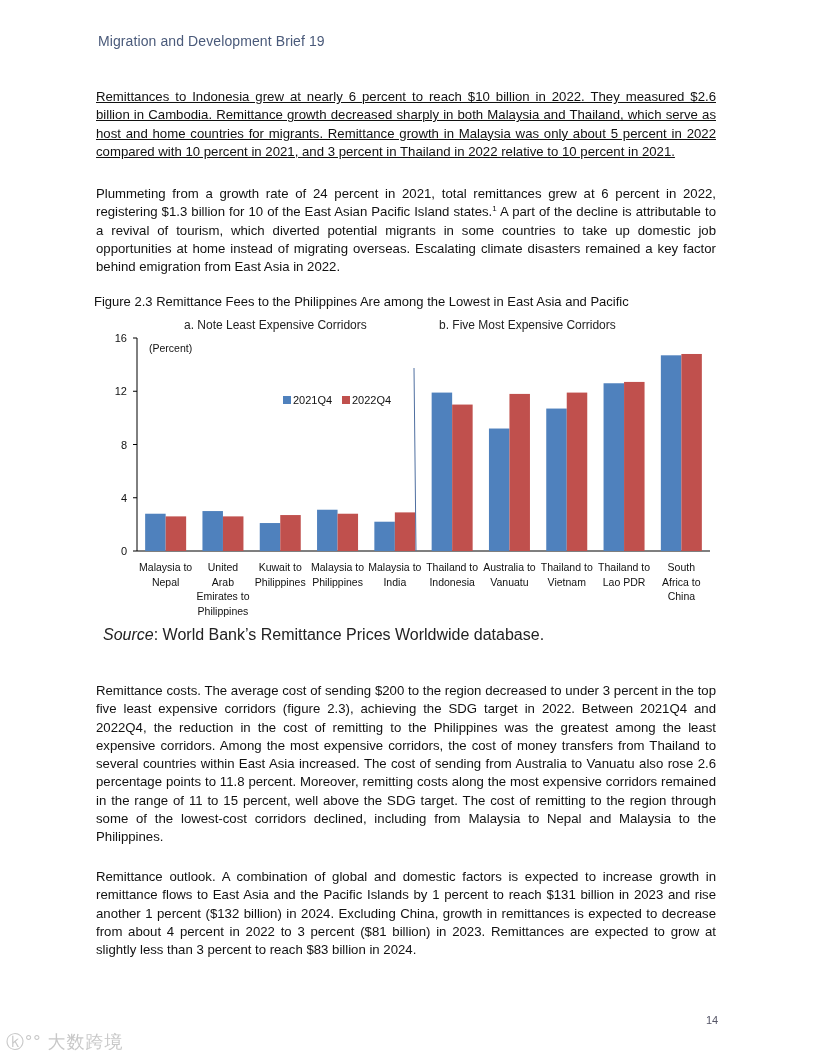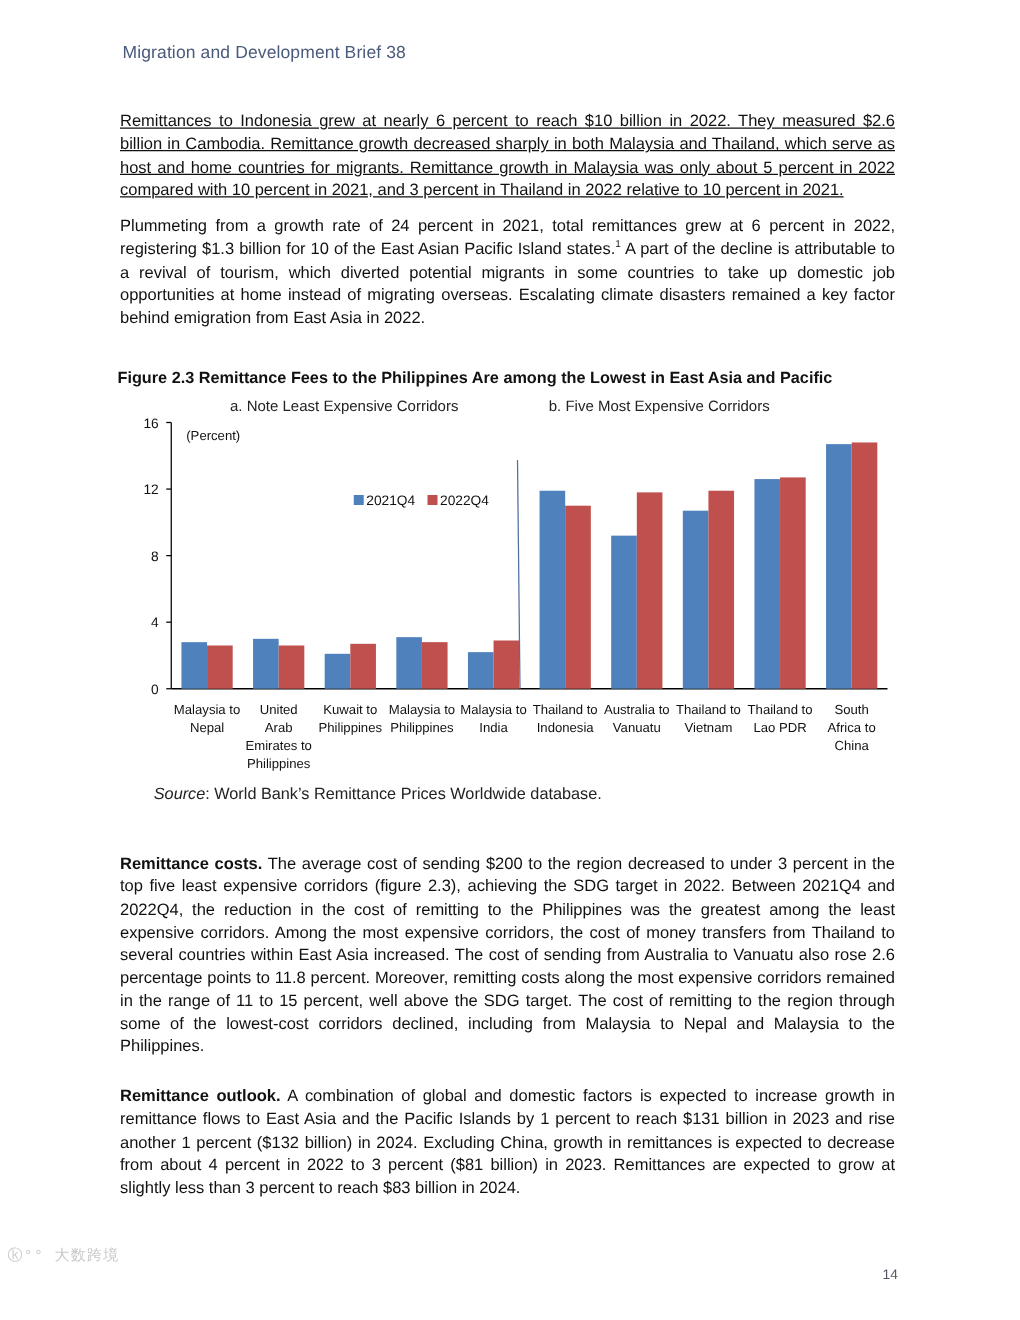--- a/index.html
+++ b/index.html
@@ -1,40 +1,40 @@
 <!DOCTYPE html>
 <html><head>
 <meta charset="utf-8">
 <style>
   html, body { margin: 0; padding: 0; background: #ffffff; }
   body { width: 816px; height: 1056px; position: relative; overflow: hidden;
          font-family: "Liberation Sans", sans-serif; color: #111; }
   .header-title { position: absolute; left: 98px; top: 33px; font-size: 14px; color: #4a5a7a; letter-spacing: 0.1px; }
   .para { position: absolute; left: 96px; width: 620px; font-size: 13.2px; line-height: 18.3px;
           text-align: justify; color: #111; }
-  .para b { font-weight: bold; }
+  .para b { font-weight: normal; }
   #p1 { top: 88px; text-decoration: underline; }
-  #p2 { top: 172px; }
+  #p2 { top: 185px; }
   #p3 { top: 682px; }
   #p4 { top: 868px; }
   sup { font-size: 8px; line-height: 0; }
-  .fig-title { position: absolute; left: 94px; top: 294px; font-size: 13px; font-weight: bold; color: #111; }
+  .fig-title { position: absolute; left: 94px; top: 294px; font-size: 13px; font-weight: normal; color: #111; }
   .panel-title { position: absolute; top: 318px; font-size: 12px; color: #222; }
   #panel-a { left: 184px; }
   #panel-b { left: 439px; }
   #chart { position: absolute; left: 0; top: 0; }
-  .fig-notes { position: absolute; left: 103px; top: 627px; font-size: 13px; line-height: 15px; color: #222; margin-left: 20px; }
+  .fig-notes { position: absolute; left: 103px; top: 627px; font-size: 16px; line-height: 15px; color: #222; }
   .fig-notes i { font-style: italic; }
   .page-number { position: absolute; left: 706px; top: 1014px; font-size: 11px; color: #556; }
-  .watermark { position: absolute; left: 6px; top: 996px; font-size: 12px; color: #c8c8c8; letter-spacing: 1px; font-family: Liberation Mono, monospace; }
+  .watermark { position: absolute; left: 6px; top: 1030px; font-size: 18px; color: #c8c8c8; letter-spacing: 1px; }
 </style>
 </head>
 <body>
 
-<div class="header-title">Migration and Development Brief 38</div>
+<div class="header-title">Migration and Development Brief 19</div>
 
 <div class="para" id="p1">Remittances to Indonesia grew at nearly 6 percent to reach $10 billion in 2022. They measured $2.6 billion in Cambodia. Remittance growth decreased sharply in both Malaysia and Thailand, which serve as host and home countries for migrants. Remittance growth in Malaysia was only about 5 percent in 2022 compared with 10 percent in 2021, and 3 percent in Thailand in 2022 relative to 10 percent in 2021.</div>
 
 <div class="para" id="p2"><span>Plummeting from a growth rate of 24 percent in 2021, total remittances grew at 6 percent in 2022, registering $1.3 billion for 10 of the East Asian Pacific Island states.</span><sup>1</sup><span> A part of the decline is attributable to a revival of tourism, which diverted potential migrants in some countries to take up domestic job opportunities at home instead of migrating overseas. Escalating climate disasters remained a key factor behind emigration from East Asia in 2022.</span></div>
 
 <div class="fig-title">Figure 2.3 Remittance Fees to the Philippines Are among the Lowest in East Asia and Pacific</div>
 <div class="panel-title" id="panel-a">a. Note Least Expensive Corridors</div>
 <div class="panel-title" id="panel-b">b. Five Most Expensive Corridors</div>
 
 <svg id="chart" width="816" height="630" xmlns="http://www.w3.org/2000/svg">

